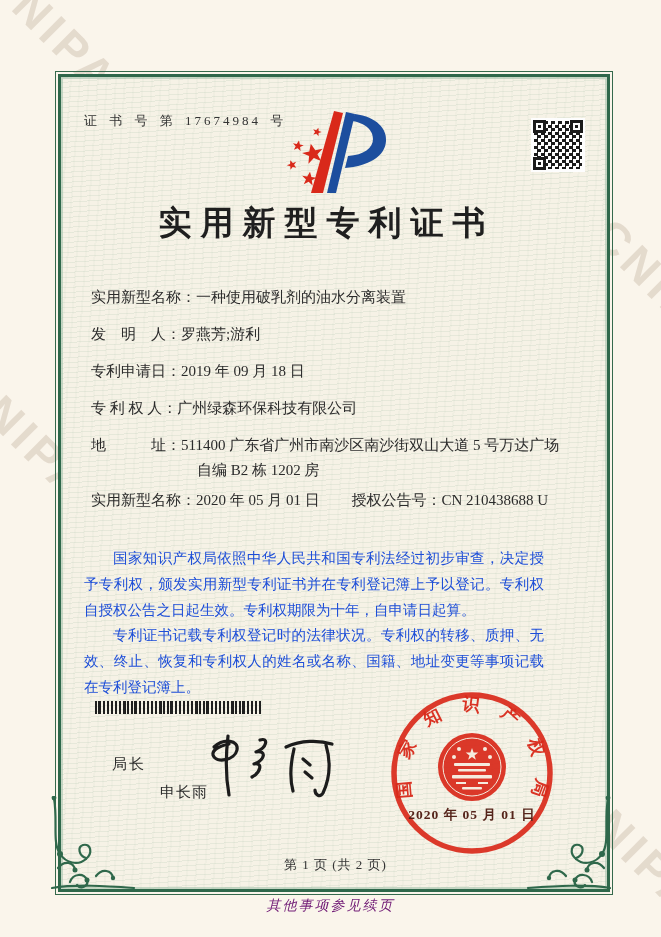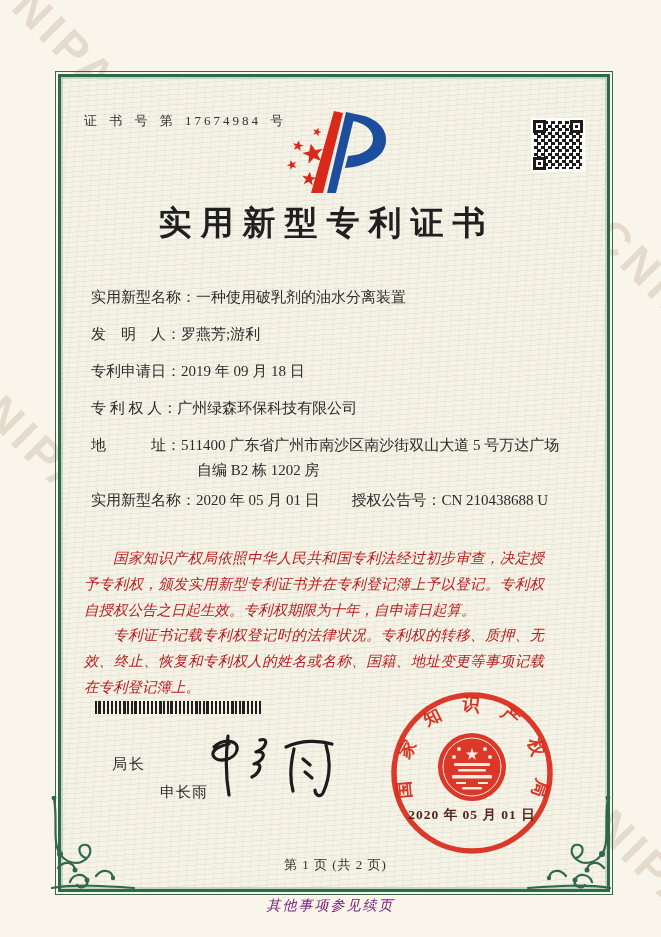--- a/index.html
+++ b/index.html
@@ -29,21 +29,21 @@
   .qf.tl{left:-1px;top:-1px;} .qf.tr{right:-1px;top:-1px;} .qf.bl{left:-1px;bottom:-1px;}
   .title{position:absolute;left:0;right:8px;top:201px;text-align:center;font-size:33px;font-weight:bold;
          letter-spacing:9px;color:#1f1f1f;}
   .fields{position:absolute;left:84px;top:286px;width:478px;font-size:15px;margin-left:7px;}
   .frow{line-height:23px;margin-bottom:14px;white-space:nowrap;}
   .frow .lbl{color:#2b2b2b;}
   .frow .val{color:#2b2b2b;}
   .addr2{line-height:22px;margin:-12px 0 8px 106px;}
   .grantrow .pair2{margin-left:28px;}
   .legal{position:absolute;left:84px;top:546px;width:460px;font-size:14.5px;line-height:25.8px;
-         font-style:italic;color:#b91c1c;}
+         color:#1d4ed8;}
   .legal p{margin:0;text-indent:2em;text-align:justify;}
   .barcode{position:absolute;left:95px;top:701px;width:167px;height:13px;
            background-image:repeating-linear-gradient(90deg,#1f1f1f 0 2px,rgba(0,0,0,0) 2px 4px),
                             repeating-linear-gradient(90deg,rgba(0,0,0,0) 0 3px,#1f1f1f 3px 4px,rgba(0,0,0,0) 4px 9px);}
   .signer{position:absolute;left:112px;top:755px;font-size:15px;letter-spacing:2px;}
   .signer .nm{margin-top:9px;letter-spacing:1px;margin-left:48px;}
   .sig{position:absolute;left:198px;top:727px;}
   .sealwrap{position:absolute;left:388px;top:689px;width:168px;height:168px;}
   .sealdate{position:absolute;left:388px;top:806px;width:168px;text-align:center;
             font-size:13.5px;letter-spacing:1px;color:#55241a;font-weight:bold;}

